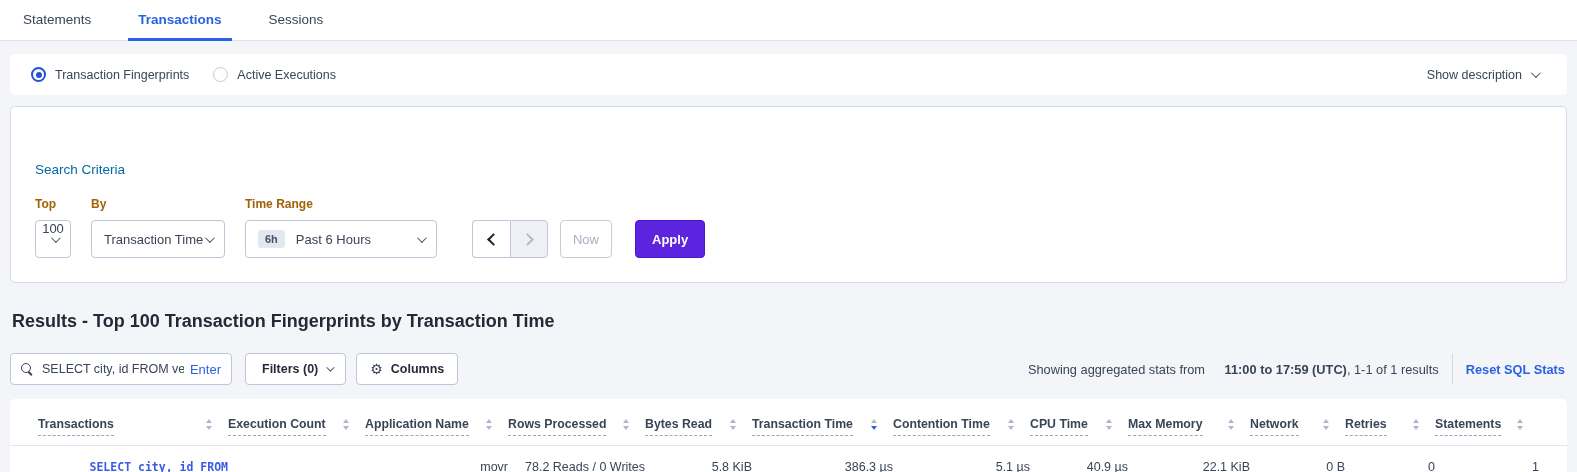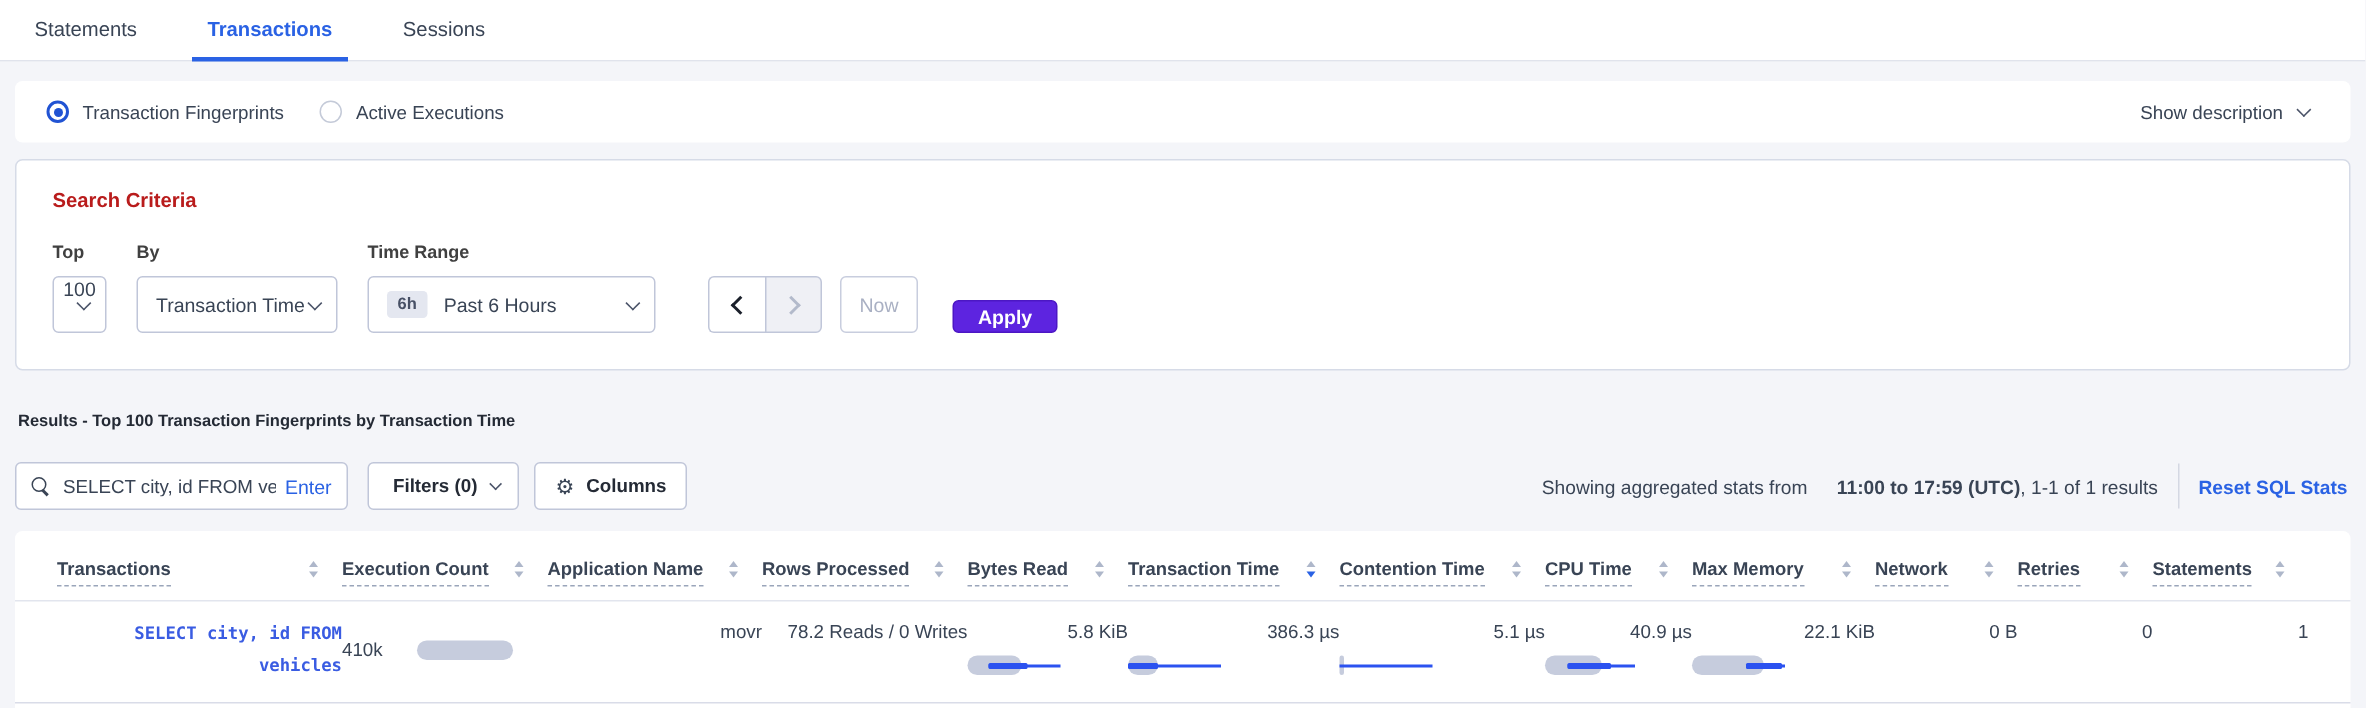--- a/index.html
+++ b/index.html
@@ -64,24 +64,24 @@
     display:inline-block; flex:none;
   }
 
   .criteria-card {
     background:#fff;
     border:1px solid #d6dbe7;
     border-radius:5px;
     margin:11px 10px 0;
     padding:19px 24px 24px;
   }
-  .criteria-title { font-size:13.5px; font-weight:bold; color:#b91c1c; margin-bottom:20px; }
+  .criteria-title { font-size:13.5px; font-weight:normal; color:#0369a1; margin-bottom:20px;margin-top:36px; }
   .form-row { display:flex; align-items:flex-end; }
   .fgroup { margin-right:20px; }
-  .flabel { display:block; font-size:12px; font-weight:bold; color:#404040; margin-bottom:9px; }
+  .flabel { display:block; font-size:12px; font-weight:bold; color:#a16207; margin-bottom:9px; }
   .select {
     height:38px; border:1px solid #c0c6d9; border-radius:4px;
     display:flex; align-items:center; padding:0 12px;
     font-size:13px; color:#394455; background:#fff; cursor:pointer;
   }
   .select .chev { margin-left:auto; }
   .sel-top { width:36px;flex-direction:column; }
   .sel-by { width:134px; }
   .sel-range { width:192px; }
   .badge {
@@ -97,27 +97,27 @@
   .arrow-btn.prev { border-radius:4px 0 0 4px; border-right:none; }
   .arrow-btn.next { border-radius:0 4px 4px 0; background:#eff0f5; }
   .chevron-l { width:9px; height:9px; border-left:2.4px solid #1b202b; border-bottom:2.4px solid #1b202b; transform:rotate(45deg); margin-left:4px; }
   .chevron-r { width:9px; height:9px; border-right:2px solid #b3bacb; border-top:2px solid #b3bacb; transform:rotate(45deg); margin-right:4px; }
   .now-btn {
     margin-left:12px; height:38px; width:52px;
     background:#fff; border:1px solid #c8cdde; border-radius:4px;
     color:#a9b0c3; font-size:13px; font-family:inherit; cursor:pointer;
   }
   .apply-btn {
-    margin-left:23px; height:22px; padding:0 16px;
+    margin-left:23px; height:38px; padding:0 16px;
     background:#5d24e0; border:1px solid #4c17c4; border-radius:4px;
     color:#fff; font-size:13px; font-weight:bold; font-family:inherit; cursor:pointer;
   }
 
   
-  .results-heading { font-size:11px; font-weight:bold; color:#242a35; margin:28px 0 0 12px; }
+  .results-heading { font-size:18px; font-weight:bold; color:#242a35; margin:28px 0 0 12px; }
   .controls-row { display:flex; align-items:center; margin:21px 10px 0; }
   .search-box {
     width:222px; height:32px; background:#fff;
     border:1px solid #c0c6d9; border-radius:4px;
     display:flex; align-items:center; padding:0 10px;
   }
   .search-icon { position:relative; width:13px; height:13px; flex:none; margin-right:8px; }
   .search-icon::before {
     content:""; position:absolute; left:0; top:0; width:8px; height:8px;
     border:1.6px solid #394455; border-radius:50%;

